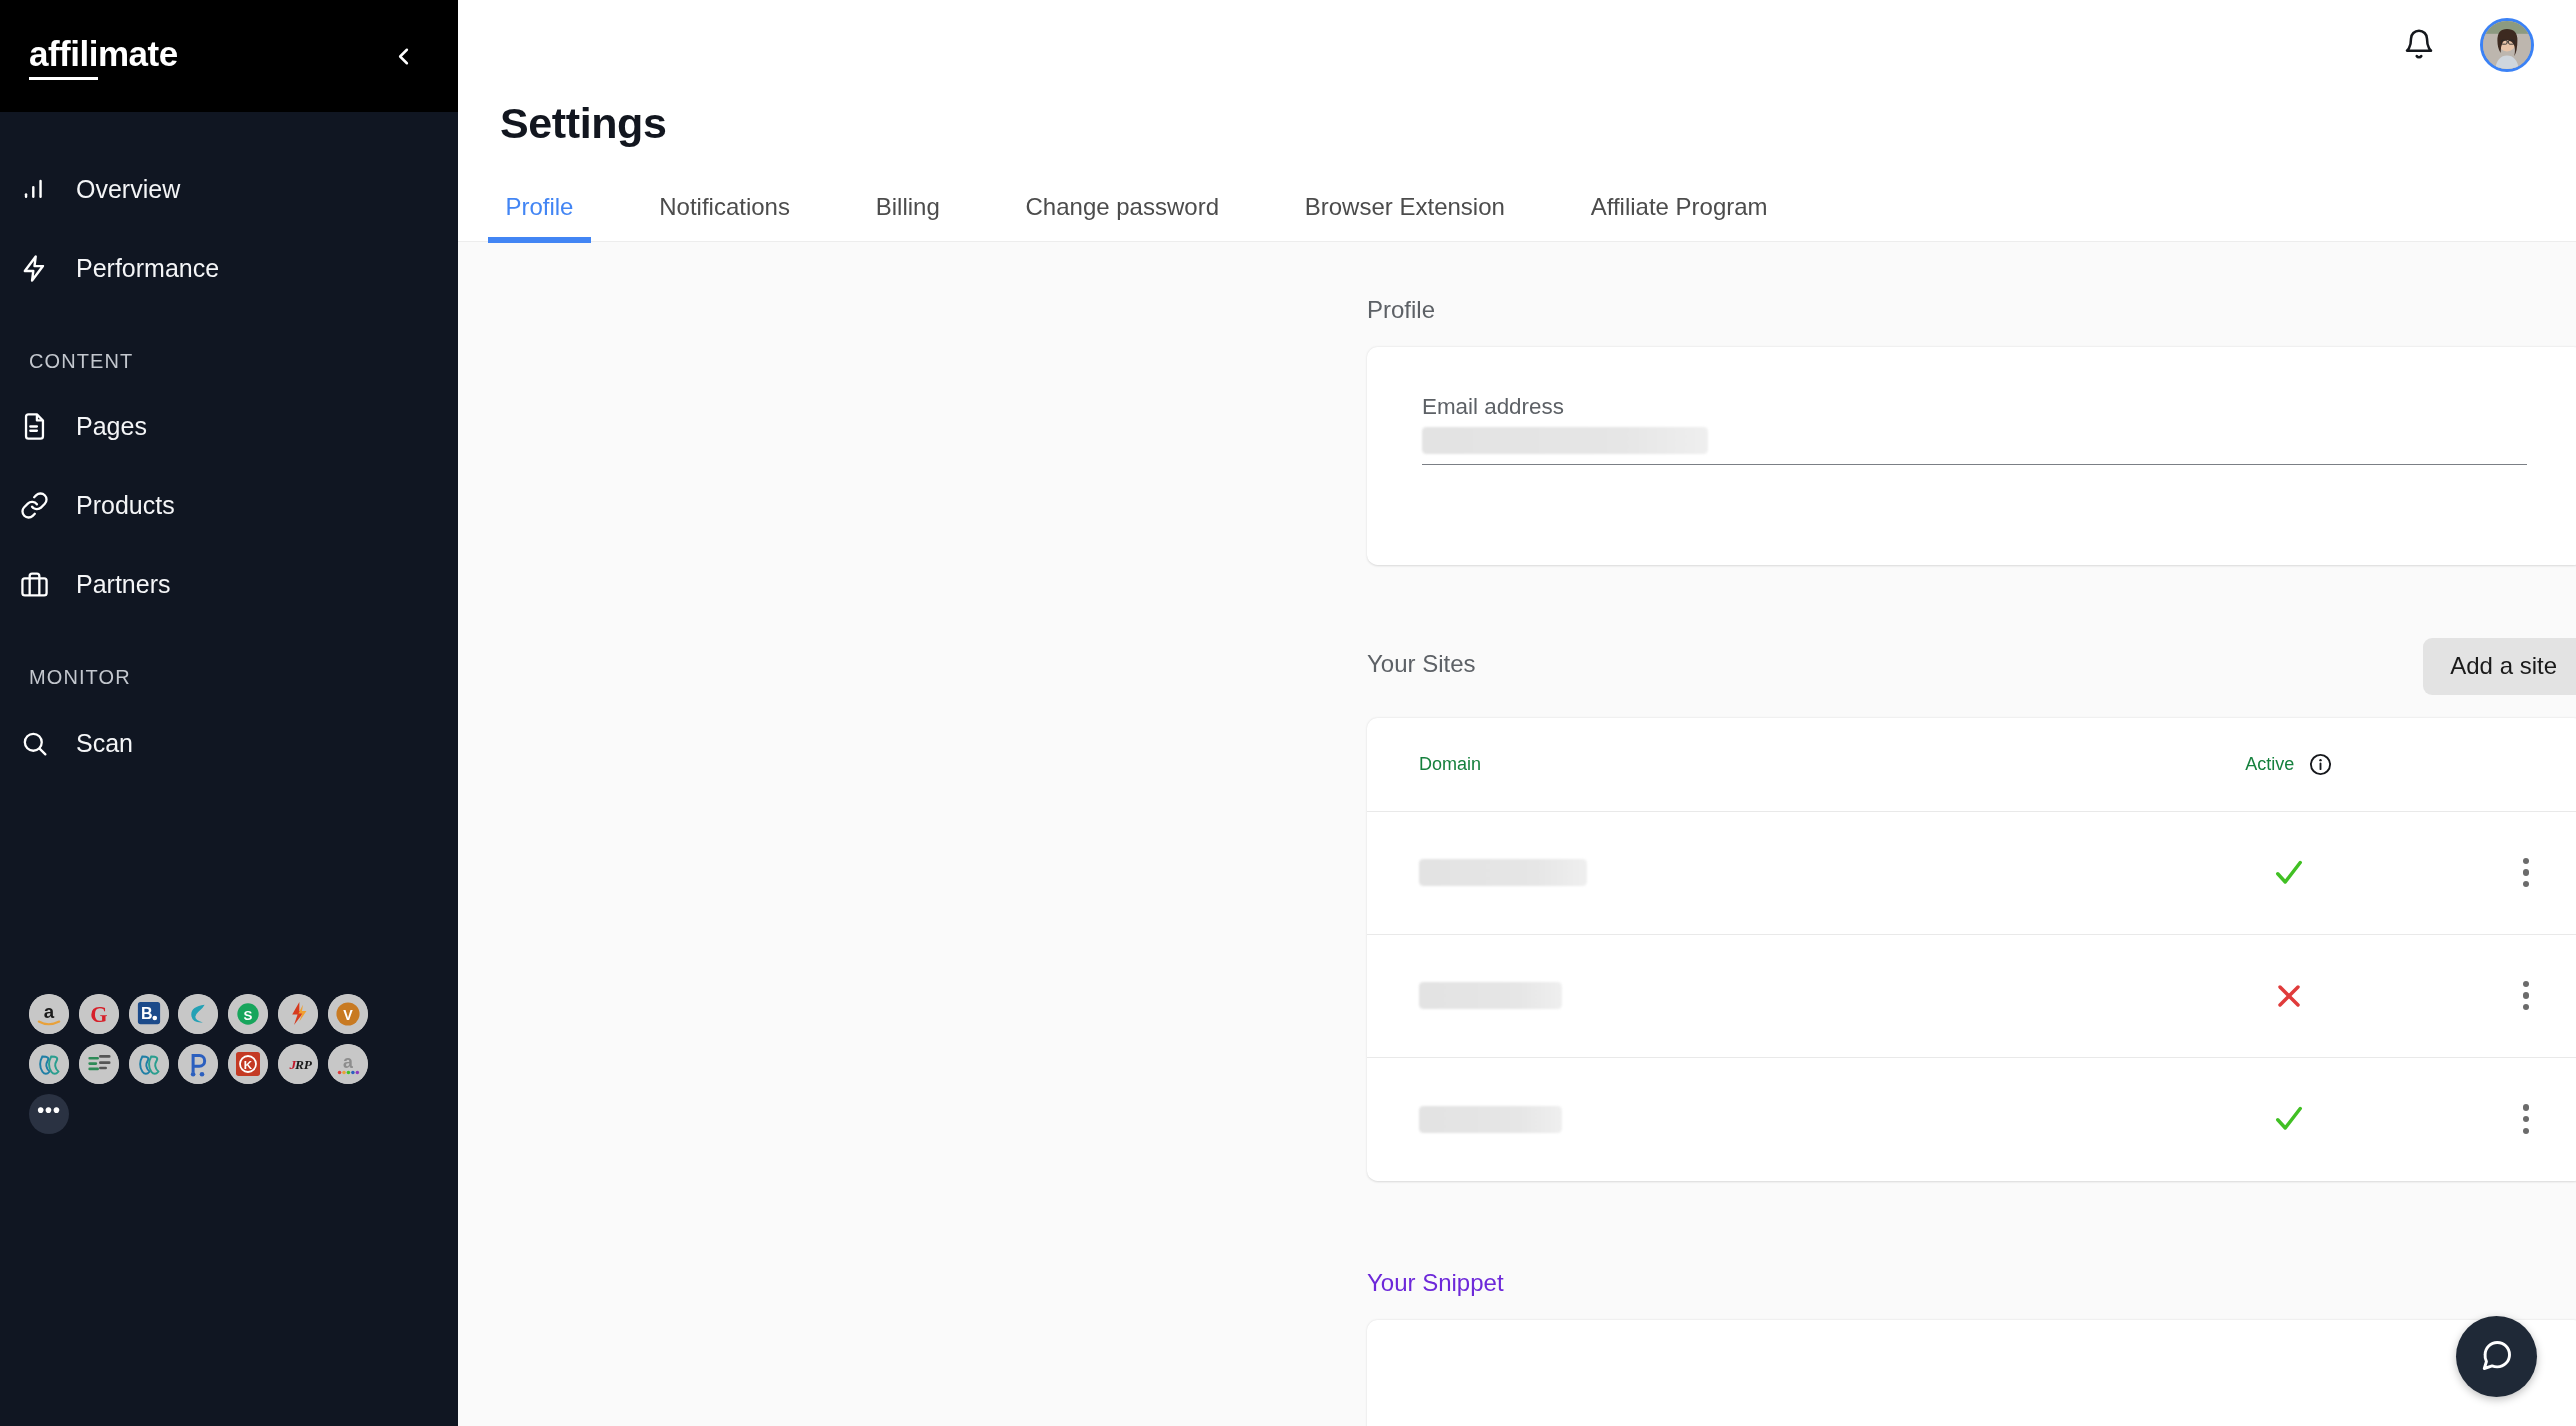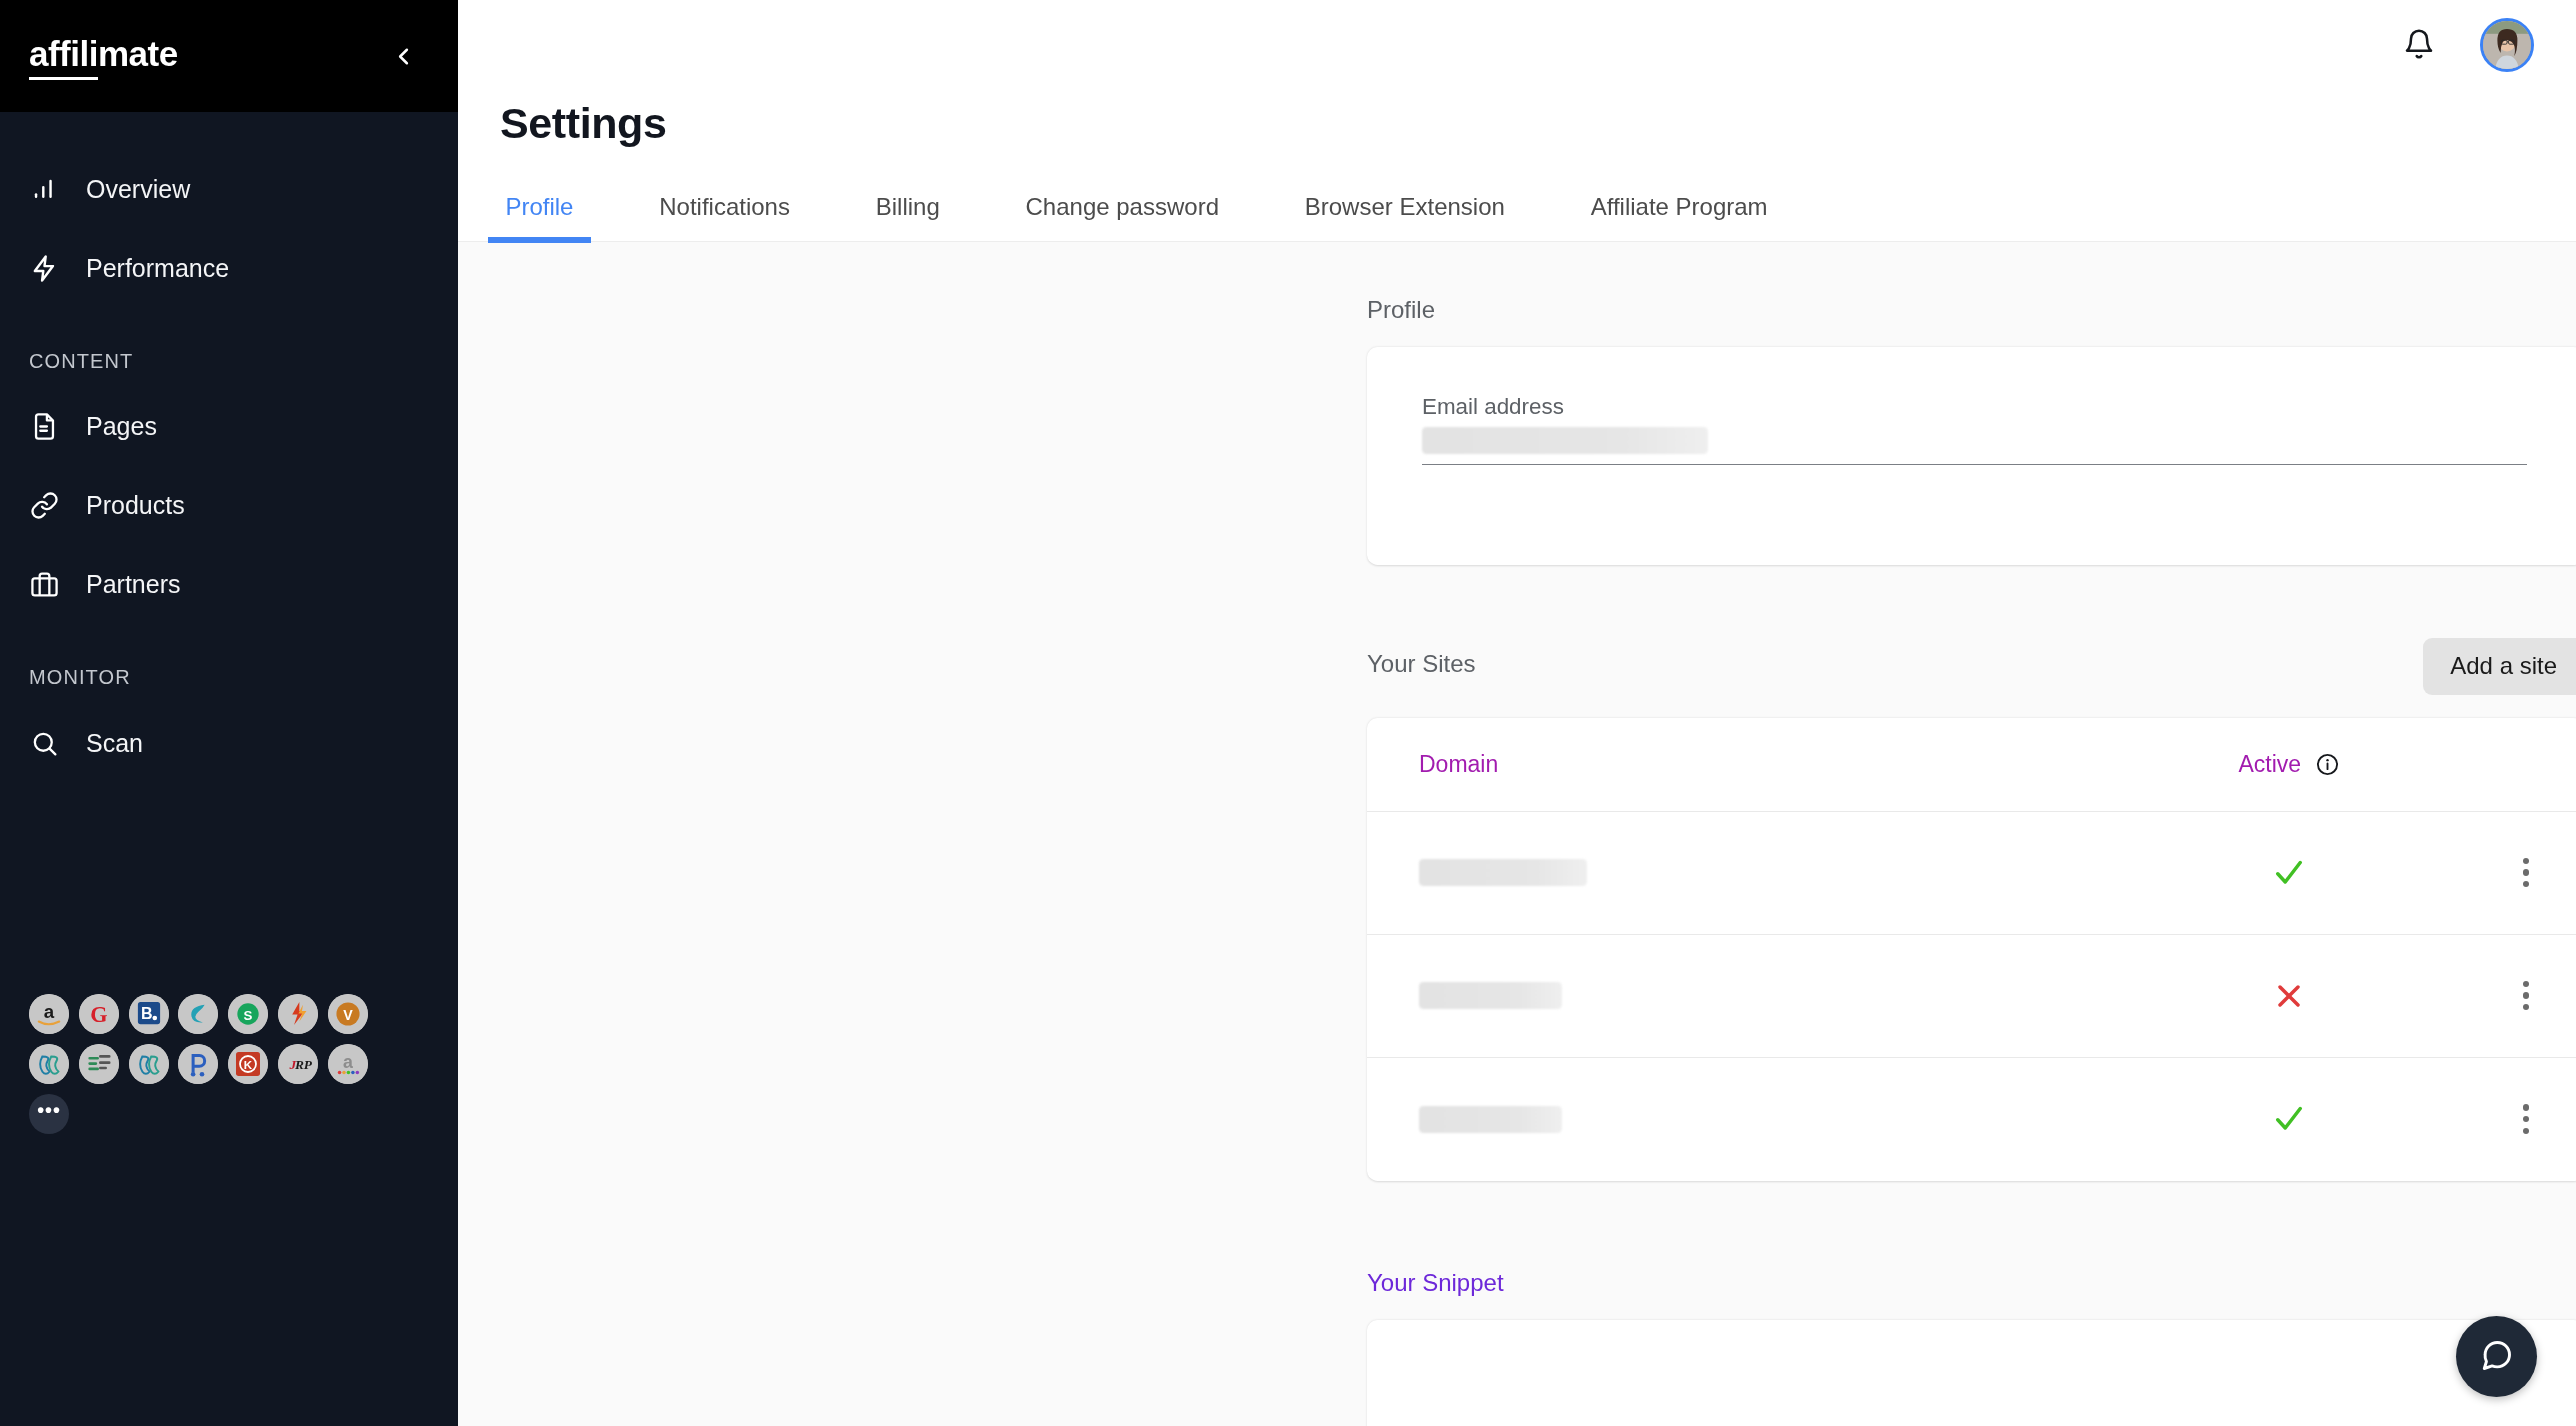--- a/index.html
+++ b/index.html
@@ -60,21 +60,21 @@
     cursor: pointer;
   }
   .collapse-btn svg { display: block; }
 
   .nav-top { padding-top: 38px; }
 
   .nav-item {
     display: flex;
     align-items: center;
     height: 79px;
-    padding-left: 27px;
+    padding-left: 17px;
     gap: 25px;
     cursor: pointer;
   }
   .nav-item .nav-icon {
     width: 34px;
     height: 34px;
     display: flex;
     align-items: center;
     justify-content: center;
     flex: 0 0 34px;
@@ -270,21 +270,21 @@
     height: 123px;
     padding: 0 30px 0 27px;
   }
   .trow:last-child { border-bottom: none; }
   .thead { height: 94px; }
   .th, .td { display: flex; align-items: center; }
   .col-domain { width: 743px; padding-left: 25px; }
   .col-active { width: 304px; justify-content: center; }
   .col-menu   { flex: 1; justify-content: flex-end; padding-right: 12.5px; }
 
-  .th-text { font-size: 23px; color: #a21caf; }
+  .th-text { font-size: 18px; color: #15803d; }
   .info-ico { margin-left: 13.4px; display: flex; align-items: center; }
 
   .dots-btn {
     display: flex;
     flex-direction: column;
     gap: 5.4px;
     padding: 10.7px 12.5px;
     cursor: pointer;
   }
   .dots-btn span {

